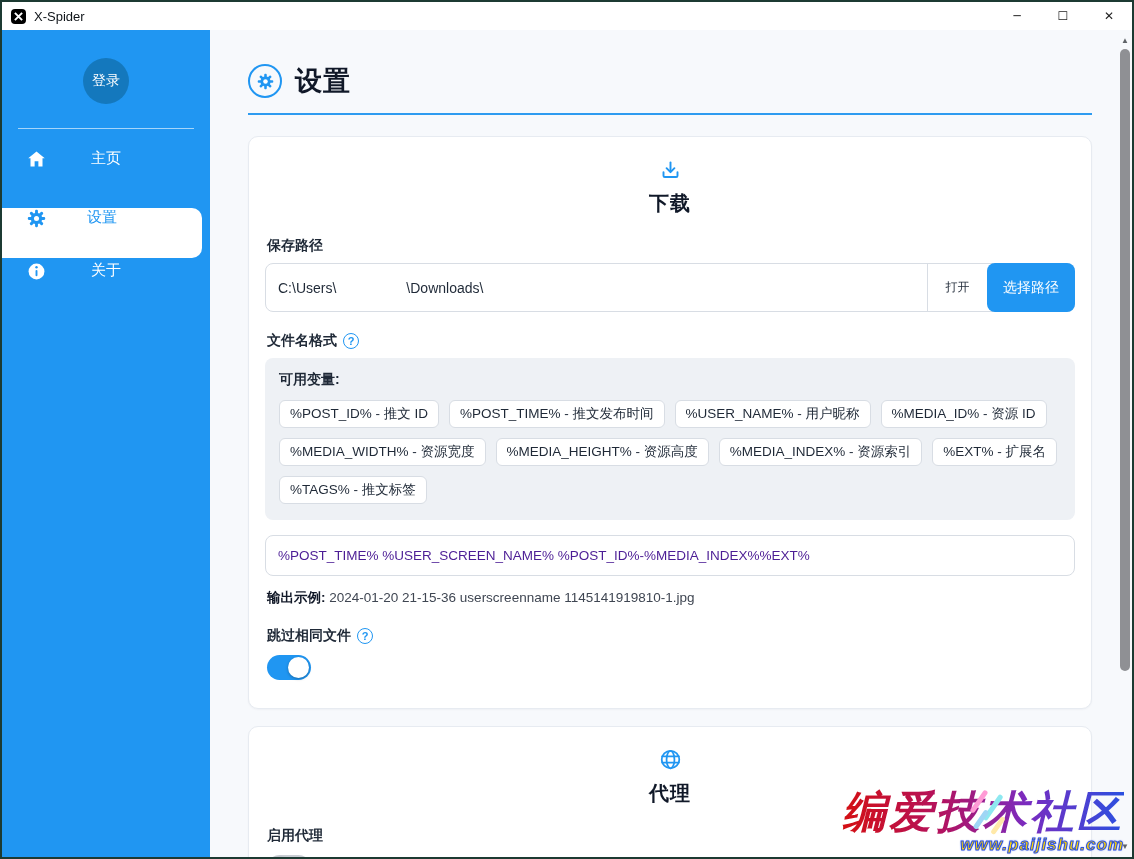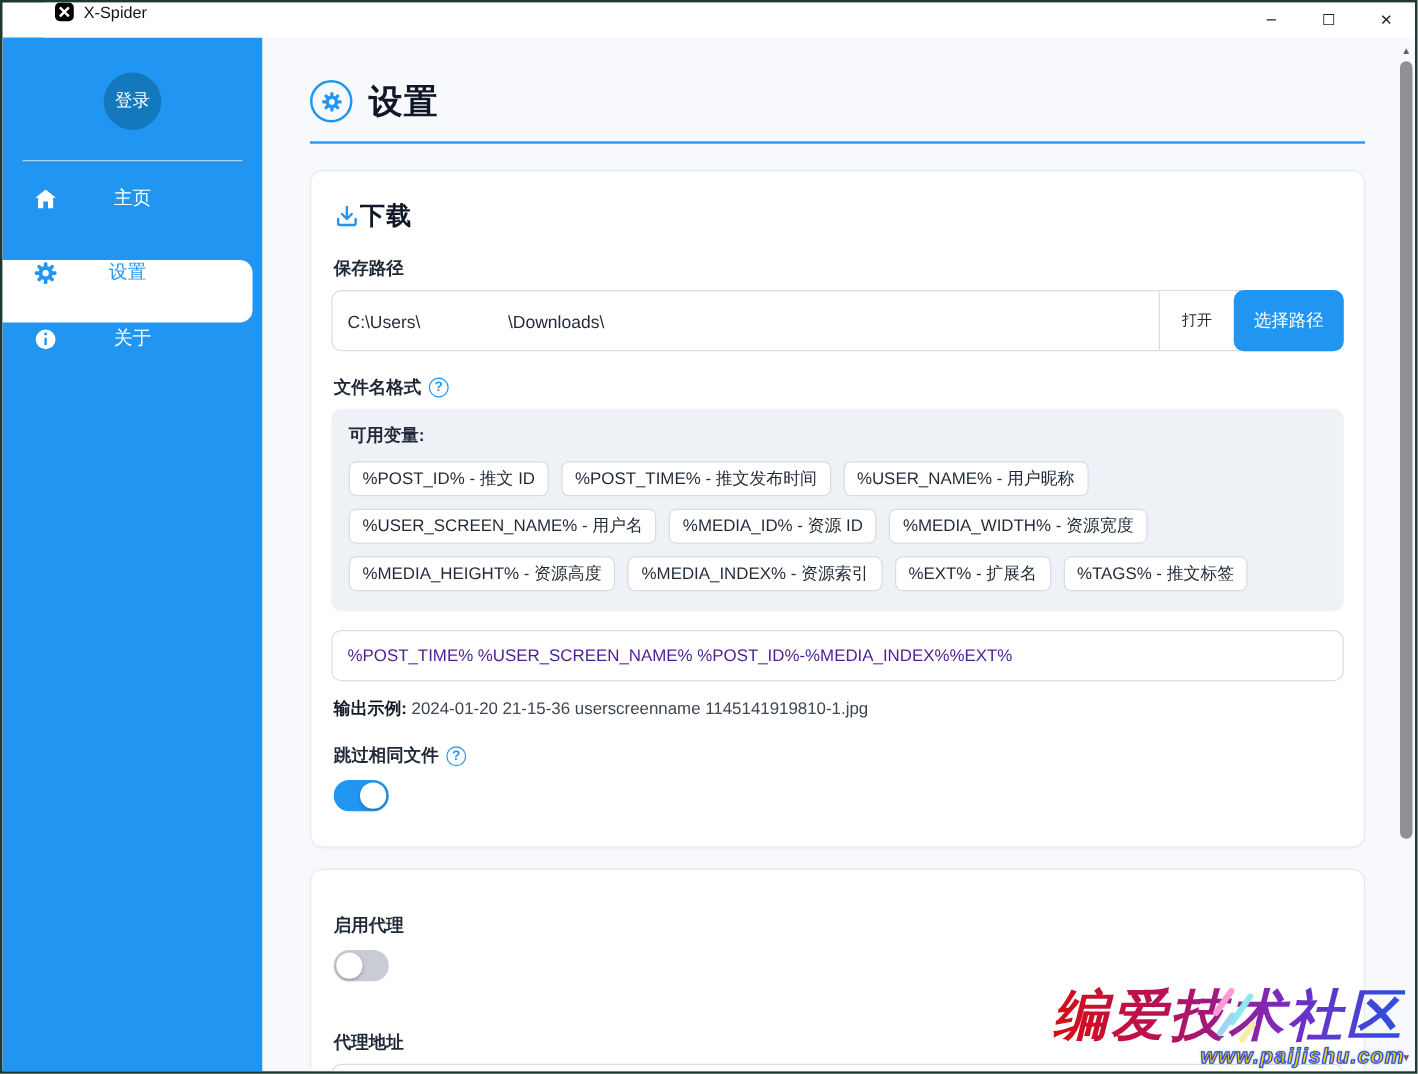--- a/index.html
+++ b/index.html
@@ -6,22 +6,22 @@
   html,body { width: 1134px; height: 859px; }
   body {
     font-family: "Liberation Sans", "DejaVu Sans", sans-serif;
     border: 2px solid #1c3a32;
     background: #fff;
     overflow: hidden;
     position: relative;
   }
   
   .titlebar {
-    height: 28px; background: #fff; display: flex; 
-    padding-left: 9px; position: relative; margin-left: 33px;
+    height: 28px; background: #fff; display: flex; align-items: center;
+    padding-left: 9px; position: relative;
   }
   .app-logo {
     width: 15px; height: 15px; background: #000; border-radius: 4px;
     display: flex; align-items: center; justify-content: center; margin-right: 8px;
   }
   .app-title { font-size: 13px; color: #0f1419; }
   .win-controls { position: absolute; right: 0; top: 0; height: 28px; display: flex; }
   .win-btn {
     width: 46px; height: 28px; display: flex; align-items: center; justify-content: center;
     font-size: 12px; color: #222; background: transparent; border: none; cursor: pointer;
@@ -60,21 +60,21 @@
     display: flex; align-items: center; justify-content: center; flex: none;
   }
   .page-title { font-size: 27px; font-weight: 700; color: #101828; letter-spacing: 1px; }
   .header-divider { border-bottom: 2px solid #2e9bf0; margin-top: 14px; }
   
   .card {
     background: #fff; border: 1px solid #e7ebf1; border-radius: 10px;
     padding: 16px 16px 28px 16px; margin-top: 21px;
     box-shadow: 0 1px 2px rgba(16,24,40,0.04);
   }
-  .card-header { display: flex; align-items: center; padding: 6px 2px 0 2px; }
+  .card-header { display: flex; align-items: center; gap: 10px; padding: 6px 2px 0 2px; flex-direction: column; }
   .card-title { font-size: 20px; font-weight: 700; color: #101828; letter-spacing: 1px; }
   .field-label {
     font-size: 14px; font-weight: 700; color: #1f2937; margin: 20px 2px 8px 2px;
     display: flex; align-items: center; gap: 6px;
   }
   .help-icon {
     width: 16px; height: 16px; border-radius: 50%; border: 1.6px solid #2096F2;
     color: #2096F2; font-size: 11px; font-weight: 700;
     display: inline-flex; align-items: center; justify-content: center; cursor: pointer;
   }
@@ -259,21 +259,20 @@
           <span>文件名格式</span>
           <span class="help-icon">?</span>
         </div>
 
         <div class="vars-panel">
           <div class="vars-label">可用变量:</div>
           <div class="chips">
               <span class="chip">%POST_ID% - 推文 ID</span>
               <span class="chip">%POST_TIME% - 推文发布时间</span>
               <span class="chip">%USER_NAME% - 用户昵称</span>
-              <span class="chip">%USER_SCREEN_NAME% - 用户名</span>
               <span class="chip">%MEDIA_ID% - 资源 ID</span>
               <span class="chip">%MEDIA_WIDTH% - 资源宽度</span>
               <span class="chip">%MEDIA_HEIGHT% - 资源高度</span>
               <span class="chip">%MEDIA_INDEX% - 资源索引</span>
               <span class="chip">%EXT% - 扩展名</span>
               <span class="chip">%TAGS% - 推文标签</span>
             </div>
         </div>
 
         <input class="format-input" type="text" value="%POST_TIME% %USER_SCREEN_NAME% %POST_ID%-%MEDIA_INDEX%%EXT%" style="">
@@ -286,20 +285,30 @@
         <div class="field-label">
           <span>跳过相同文件</span>
           <span class="help-icon">?</span>
         </div>
         <div class="toggle on">
             <div class="knob"></div>
           </div>
       </div>
 
       <div class="card" style="min-height:250px; margin-top:17px;">
+        <div class="card-header">
+          <span style="display:flex">
+            <svg width="21" height="21" viewBox="0 0 24 24" fill="none" stroke="#2096F2" stroke-width="2" stroke-linecap="round">
+              <circle cx="12" cy="12" r="10"></circle>
+              <ellipse cx="12" cy="12" rx="4.5" ry="10"></ellipse>
+              <path d="M2.5 8.5h19M2.5 15.5h19"></path>
+            </svg>
+          </span>
+          <span class="card-title">代理</span>
+        </div>
 
         <div class="field-label">启用代理</div>
         <div class="toggle off">
             <div class="knob"></div>
           </div>
 
         <div class="field-label" style="margin-top:40px;">代理地址</div>
         <input class="format-input" type="text" style="margin-top: 0px; font-size: 14px;" value="http://127.0.0.1:7890">
       </div>
 

